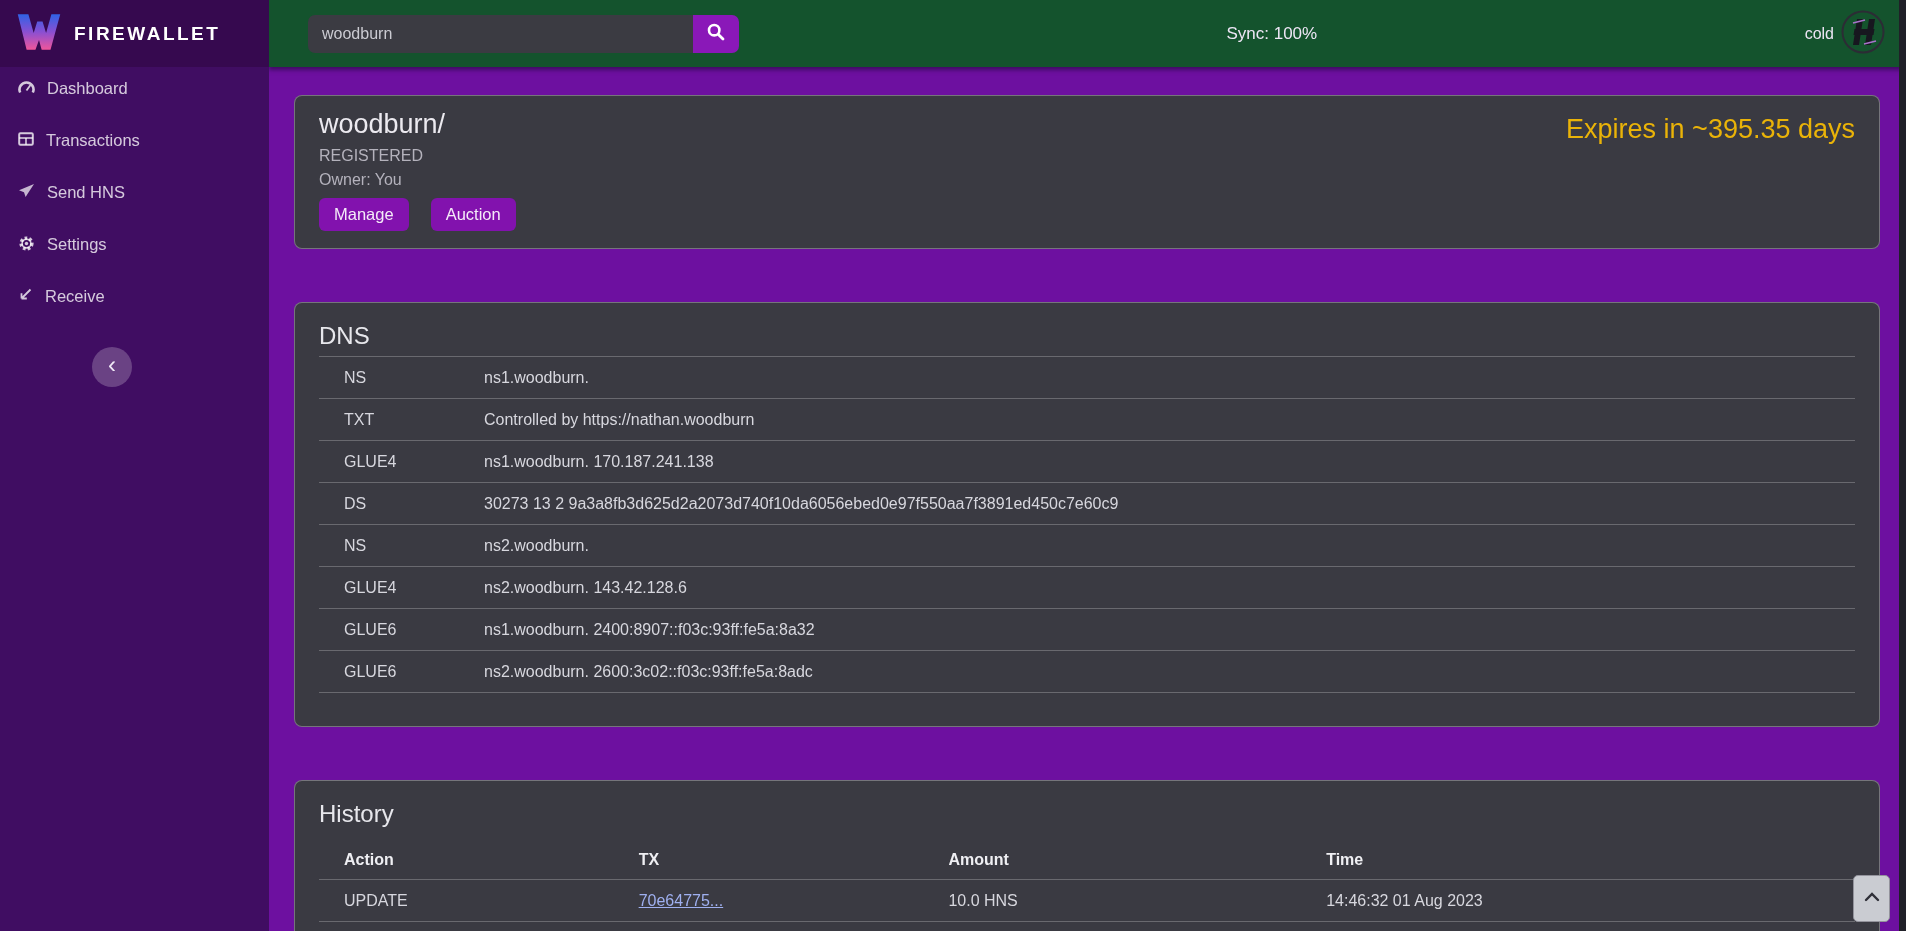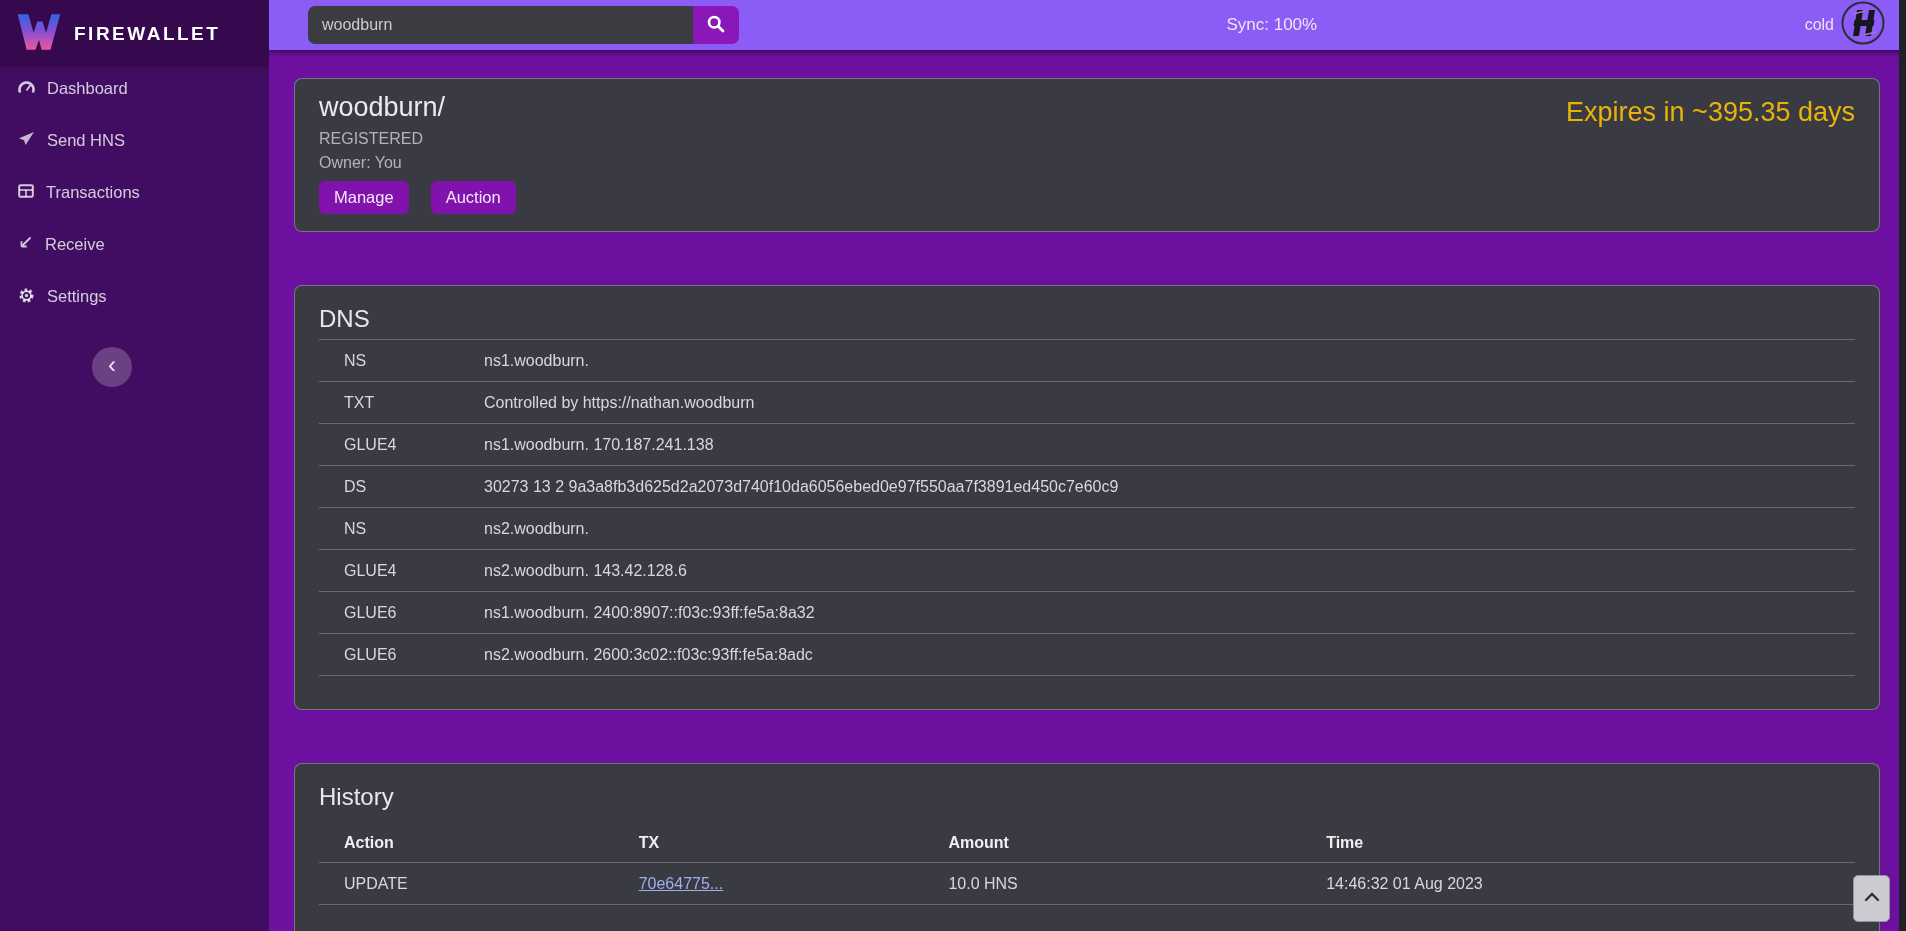--- a/index.html
+++ b/index.html
@@ -17,21 +17,21 @@
   .nav-item{display:flex;align-items:flex-start;gap:12px;height:52px;padding:0 18px;
             color:rgba(255,255,255,.78);font-size:16.5px;cursor:pointer}
   .nav-item svg{flex:none}
   .collapse-btn{position:absolute;left:92px;top:347px;width:40px;height:40px;border-radius:50%;
                 background:rgba(255,255,255,.22);color:#f0eaf6;display:flex;align-items:center;
                 justify-content:center;font-size:24px;line-height:1;cursor:pointer;
                 padding-bottom:4px;box-sizing:border-box}
 
   
   .main{flex:1;min-width:0;display:flex;flex-direction:column}
-  .topbar{height:50px;flex:none;background:#8b5cf6;display:flex;align-items:center;
+  .topbar{height:67px;flex:none;background:#14532d;display:flex;align-items:center;
           padding:0 20px 0 39px;box-shadow:0 3px 4px rgba(18,8,40,.5);position:relative;z-index:2}
   .search-group{display:flex;height:38px;flex:none}
   .search-input{width:357px;background:#3b3b42;border:none;outline:none;color:#cbcbd2;
                 font-size:16px;padding:0 14px;border-radius:7px 0 0 7px;font-family:inherit}
   .search-btn{width:46px;background:#8a18b8;border:none;border-radius:0 7px 7px 0;
               display:flex;align-items:center;justify-content:center;cursor:pointer}
   .sync{flex:1;text-align:center;color:#eee6f6;font-size:17px}
   .topbar-right{display:flex;align-items:center;gap:6px;flex:none}
   .wallet-name{color:#ece4f4;font-size:16px}
 
@@ -101,53 +101,53 @@
         <span>
           <svg width="17" height="17" viewBox="0 0 17 17">
             <path d="M2.2 13.5 A 7 7 0 1 1 14.8 13.5" fill="none" stroke="currentColor" stroke-width="2.6"></path>
             <line x1="8.5" y1="11.5" x2="12.3" y2="6.2" stroke="currentColor" stroke-width="1.8"></line>
           </svg>
         </span>
         <span>Dashboard</span>
       </div>
       <div class="nav-item">
         <span>
-          <svg width="17" height="15" viewBox="0 0 17 15">
-            <path d="M16 1 L1 7.2 L6 9.2 L7.6 14 L9.8 10.6 L16 1 Z" fill="currentColor" opacity=".9"></path>
-          </svg>
-        </span>
-        <span>Send HNS</span>
-      </div>
-      <div class="nav-item">
-        <span>
           <svg width="16" height="16" viewBox="0 0 16 16">
             <rect x="1.2" y="2.2" width="13.6" height="11.6" rx="1.2" fill="none" stroke="currentColor" stroke-width="2"></rect>
             <line x1="1.2" y1="7" x2="14.8" y2="7" stroke="currentColor" stroke-width="1.6"></line>
             <line x1="8" y1="7" x2="8" y2="13.8" stroke="currentColor" stroke-width="1.6"></line>
           </svg>
         </span>
         <span>Transactions</span>
       </div>
       <div class="nav-item">
         <span>
-          <svg width="15" height="15" viewBox="0 0 15 15">
-            <path d="M12.5 2.5 L3.5 11.5 M3.5 11.5 L3.5 6.2 M3.5 11.5 L8.8 11.5" stroke="currentColor" stroke-width="1.8" fill="none"></path>
-          </svg>
-        </span>
-        <span>Receive</span>
+          <svg width="17" height="15" viewBox="0 0 17 15">
+            <path d="M16 1 L1 7.2 L6 9.2 L7.6 14 L9.8 10.6 L16 1 Z" fill="currentColor" opacity=".9"></path>
+          </svg>
+        </span>
+        <span>Send HNS</span>
       </div>
       <div class="nav-item">
         <span>
           <svg width="17" height="17" viewBox="0 0 17 17">
             <circle cx="8.5" cy="8.5" r="5.4" fill="none" stroke="currentColor" stroke-width="3.4" stroke-dasharray="2.5 2.1"></circle>
             <circle cx="8.5" cy="8.5" r="4.4" fill="none" stroke="currentColor" stroke-width="1.6"></circle>
             <circle cx="8.5" cy="8.5" r="1.7" fill="currentColor"></circle>
           </svg>
         </span>
         <span>Settings</span>
+      </div>
+      <div class="nav-item">
+        <span>
+          <svg width="15" height="15" viewBox="0 0 15 15">
+            <path d="M12.5 2.5 L3.5 11.5 M3.5 11.5 L3.5 6.2 M3.5 11.5 L8.8 11.5" stroke="currentColor" stroke-width="1.8" fill="none"></path>
+          </svg>
+        </span>
+        <span>Receive</span>
       </div>
     </nav>
 
     <div class="collapse-btn">
       <span>‹</span>
     </div>
   </aside>
 
   <div class="main">
 

